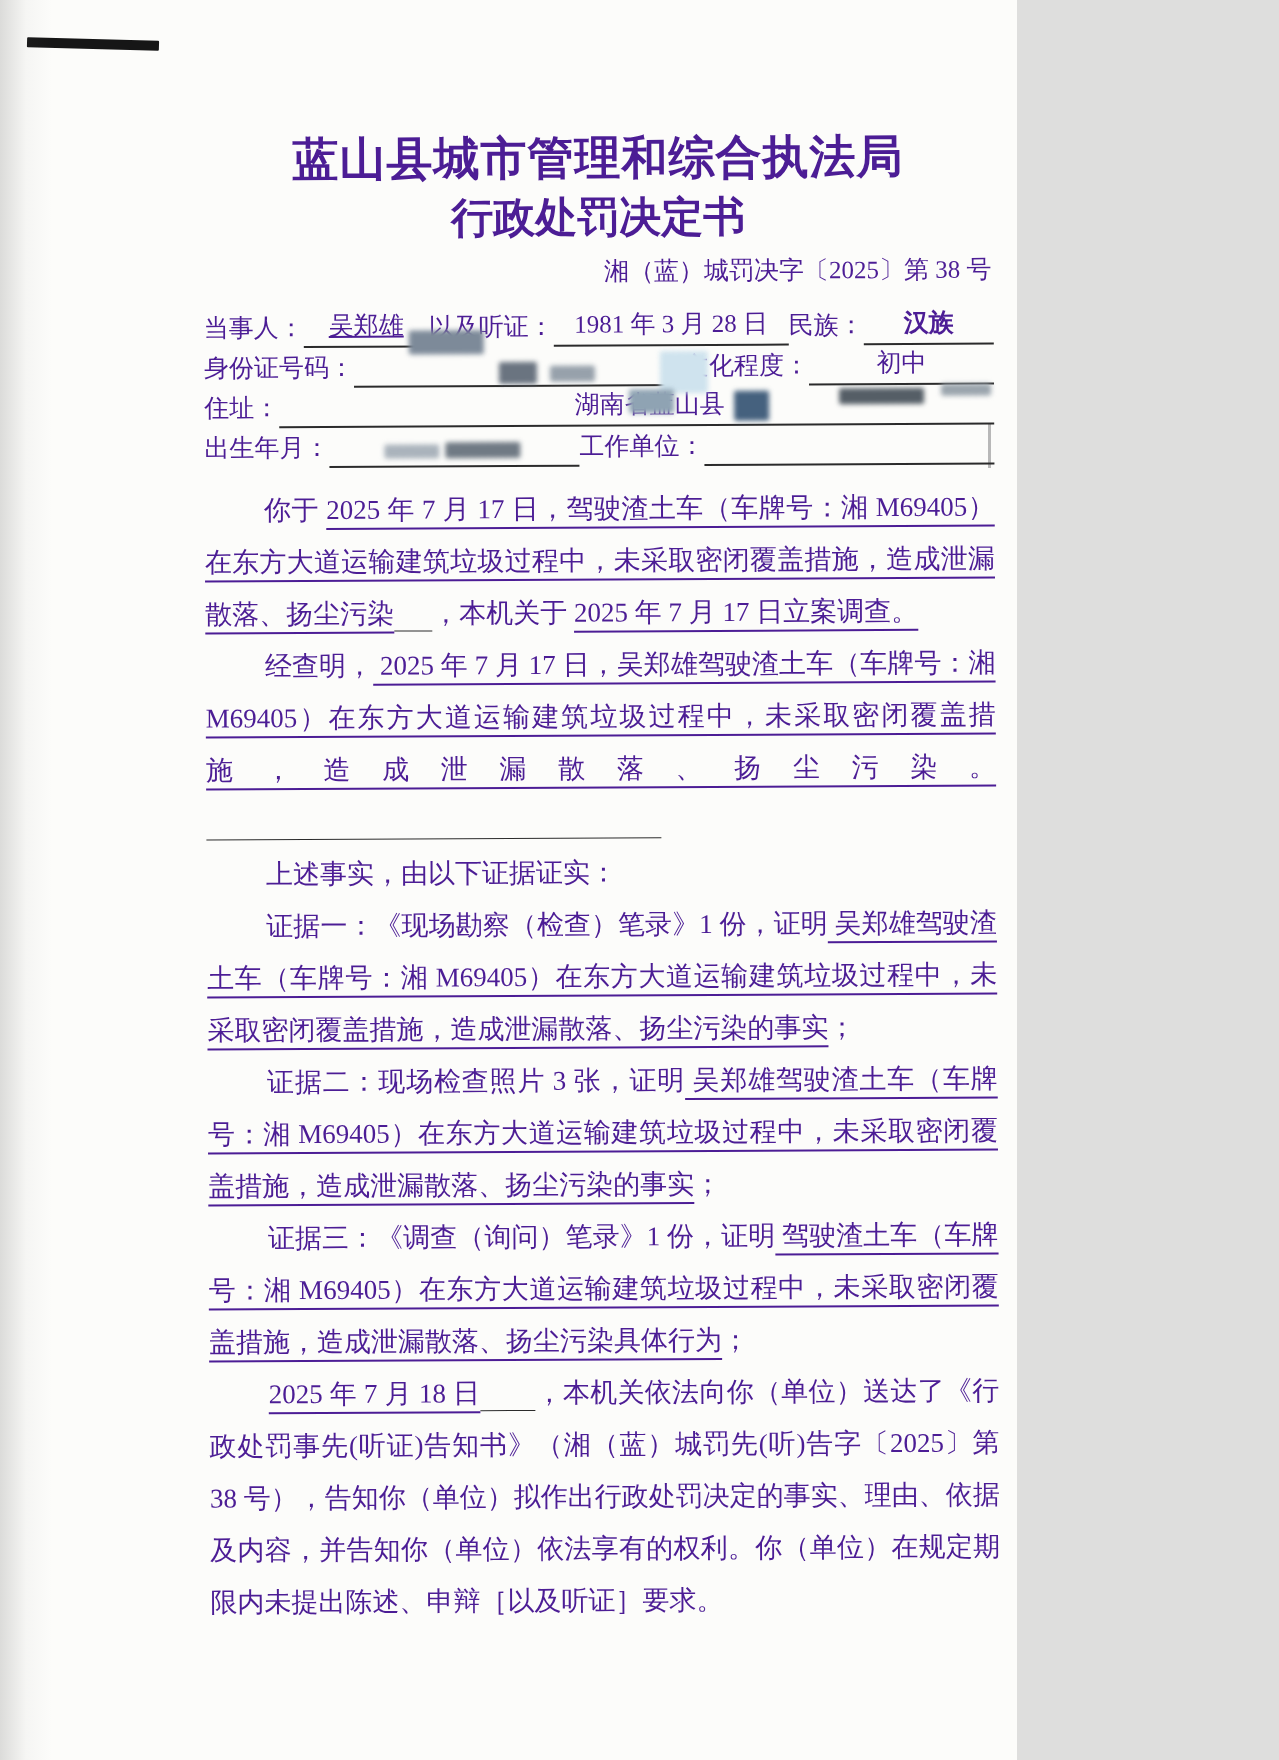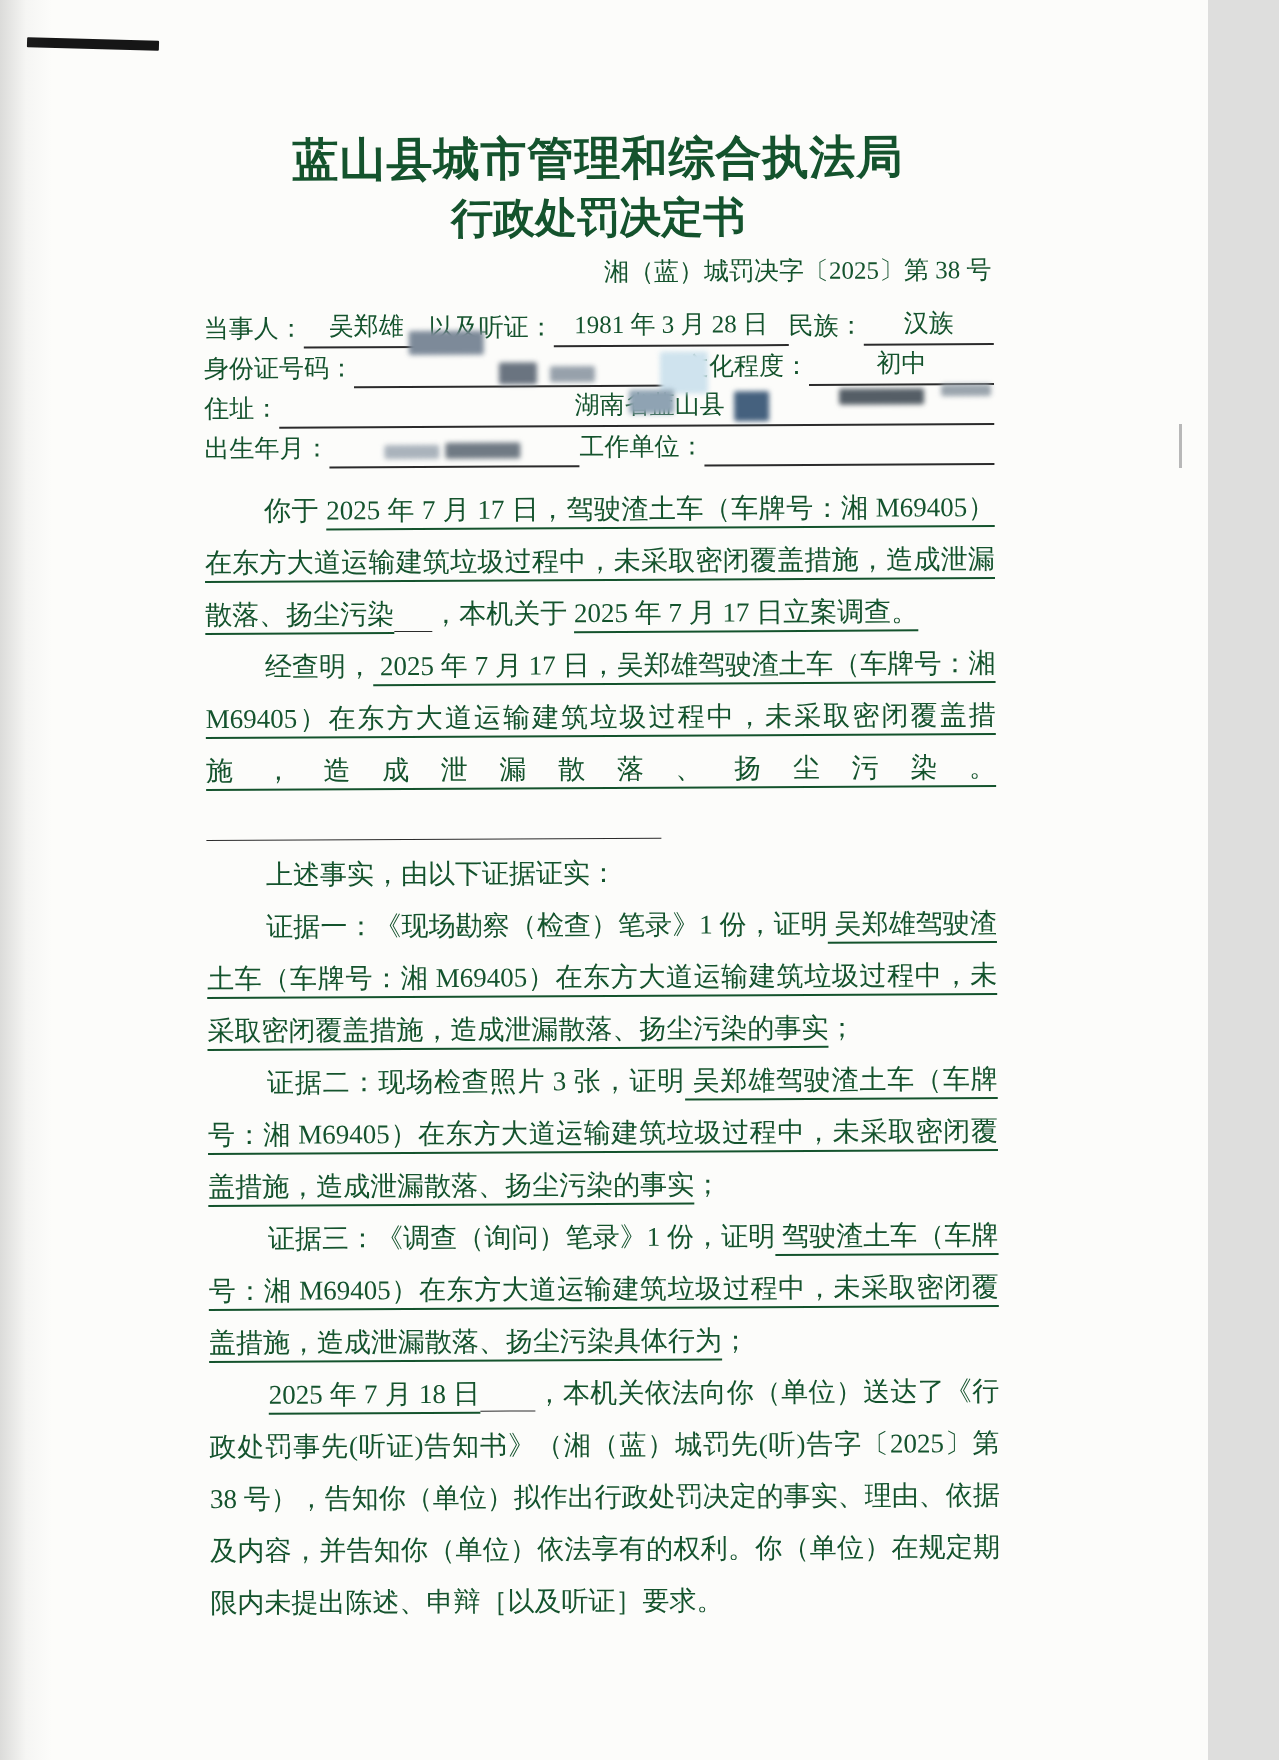--- a/index.html
+++ b/index.html
@@ -1,20 +1,20 @@
 <!DOCTYPE html>
 <html><head>
 <meta charset="utf-8">
 <style>
   html,body { margin:0; padding:0; background:#dededd; }
   .page {
-    position:relative; width:1208px; height:1760px;
+    position:relative; width:1017px; height:1760px;
     background:#fcfcfa; overflow:hidden;
     font-family:"Liberation Serif","DejaVu Serif",serif;
-    color:#14532d;
+    color:#4c1d95;
   }
   .page::before { 
     content:""; position:absolute; left:0; top:0; bottom:0; width:52px;
     background:linear-gradient(to right, rgba(70,70,70,.18), rgba(120,120,120,.05) 26px, transparent 52px);
     pointer-events:none; z-index:5;
   }
   .sheet { position:absolute; inset:0; transform:rotate(-0.3deg); transform-origin:50% 0; }
   .content { width:790px; margin-left:202px; }
 
   .titles { padding-top:128px; text-align:center; }
@@ -22,21 +22,21 @@
   .t2 { font-size:42px; font-weight:700; line-height:56px; }
   .docno { margin-top:9px; text-align:right; font-size:25px; line-height:34px; padding-right:2px; }
 
   .info { margin-top:18px; font-size:25px; }
   .info-row { display:flex; align-items:flex-end; height:40px; white-space:nowrap; }
   .info-row .lbl { flex:none; padding-bottom:4px;margin-top:48px; }
   .info-row .val {
     border-bottom:2px solid #2b2b2b; text-align:center;
     padding-bottom:4px; position:relative; min-height:1em;
   }
-  .w-party { width:125px; } .w-birth { width:235px; } .w-ethnic { flex:1; }
+  .w-party { width:125px;text-decoration:underline; } .w-birth { width:235px; } .w-ethnic { flex:1;font-weight:bold; }
   .w-id { width:330px; } .w-edu { flex:1; }
   .w-addr { flex:1; text-align:left; padding-left:26px; }
   .w-phone { width:250px; } .w-work { flex:1; }
 
   .bodytext { margin-top:16px; font-size:27px; line-height:52px; text-align:justify; }
   .para { margin:0; text-indent:2.2em; }
   .u { text-decoration:underline; text-underline-offset:9px; text-decoration-thickness:1.5px; }
   .rule { display:inline-block; height:1em; border-bottom:1.5px solid #2b2b2b; vertical-align:-9px; }
   .rule-sm { width:38px; } .rule-lg { width:455px; } .rule-md { width:55px; }
 

